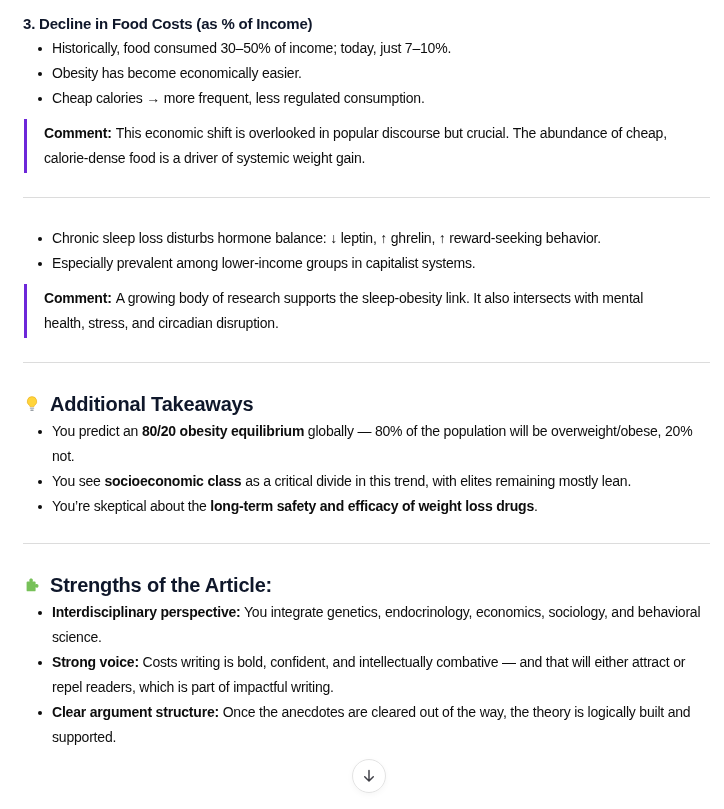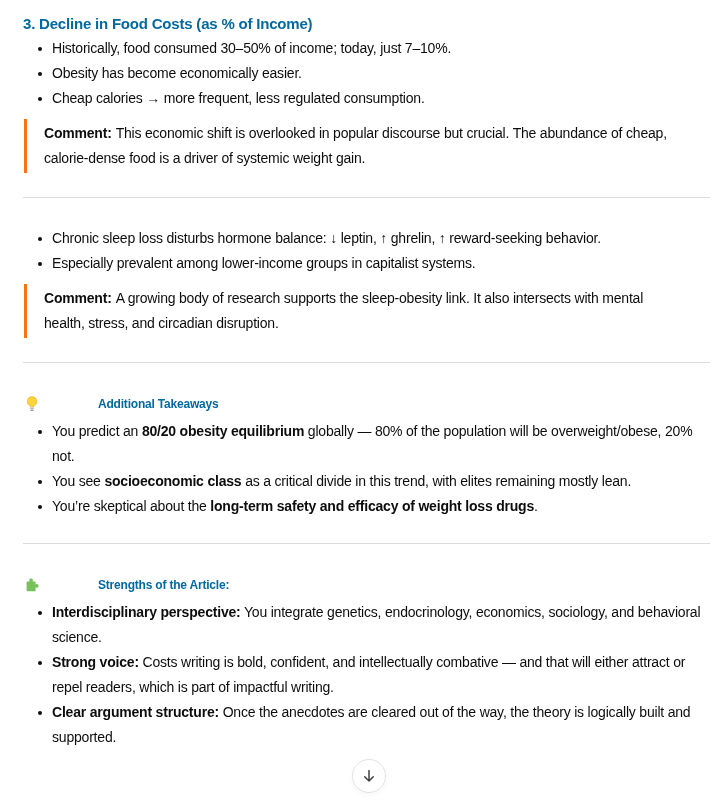--- a/index.html
+++ b/index.html
@@ -7,34 +7,34 @@
   body {
     width: 724px; height: 809px; overflow: hidden;
     background: #ffffff;
     font-family: "Liberation Sans", "DejaVu Sans", sans-serif;
     font-size: 14px; letter-spacing: -0.2px; color: #0d0d0d;
   }
   .doc { position: relative; width: 724px; height: 809px; overflow: hidden;
          padding: 14px 14px 0 23px; }
   .section { margin: 0; }
   .heading-row { display: flex; align-items: center; gap: 9px; }
-  h3.sec-heading { margin: 0; font-size: 15px; line-height: 20px; font-weight: 700; color: #0369a1; text-align: center; }
-  .large h3.sec-heading { font-size: 12px; line-height: 26px; margin-left: 48px; }
+  h3.sec-heading { margin: 0; font-size: 15px; line-height: 20px; font-weight: 700; color: #0f172a; text-align: center; }
+  .large h3.sec-heading { font-size: 20px; line-height: 26px; }
   .sec-icon { display: inline-flex; width: 18px; height: 18px; flex: 0 0 auto; }
   .sec-icon svg { width: 18px; height: 18px; }
   ul.bullets { margin: 2px 0 0 0; padding: 0 0 0 29px; list-style: none; }
   ul.bullets li { position: relative; line-height: 25px; }
   ul.bullets li::before {
     content: ""; position: absolute; left: -14px; top: 10.5px;
     width: 4px; height: 4px; border-radius: 50%; background: #0d0d0d;
   }
   .seg-b { font-weight: 700; }
   blockquote.comment {
     margin: 8px 0 0 1px; padding: 2px 30px 2px 17px;
-    border-left: 3px solid #f97316; line-height: 25px; color: #0d0d0d;
+    border-left: 3px solid #6d28d9; line-height: 25px; color: #0d0d0d;
   }
   .comment-label { font-weight: 700; margin-right: 4px; }
   hr.divider { border: none; border-top: 1px solid #dcdcdc; margin: 24px 0 28px 0; }
   .scroll-btn {
     position: absolute; left: 352px; top: 759px; width: 34px; height: 34px;
     border-radius: 50%; background: rgba(255,255,255,0.92);
     border: 1px solid #e3e3e3; box-shadow: 0 2px 6px rgba(0,0,0,0.04);
     display: flex; align-items: center; justify-content: center;
     cursor: pointer; padding: 0; z-index: 5;
   }

